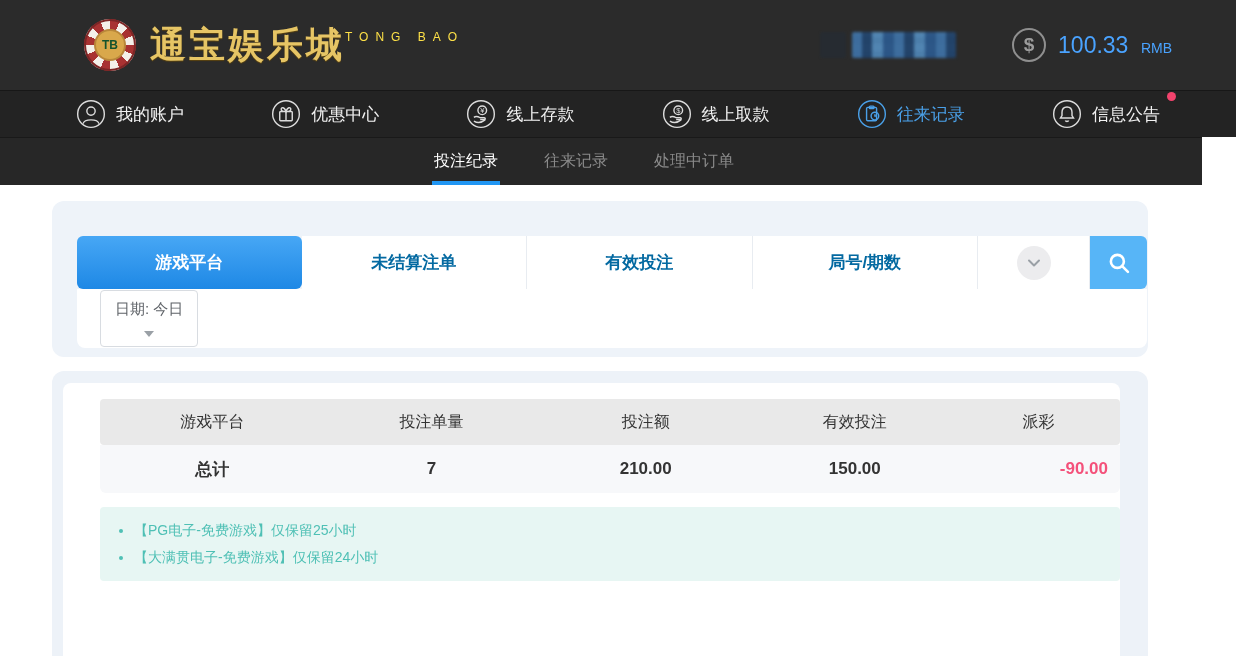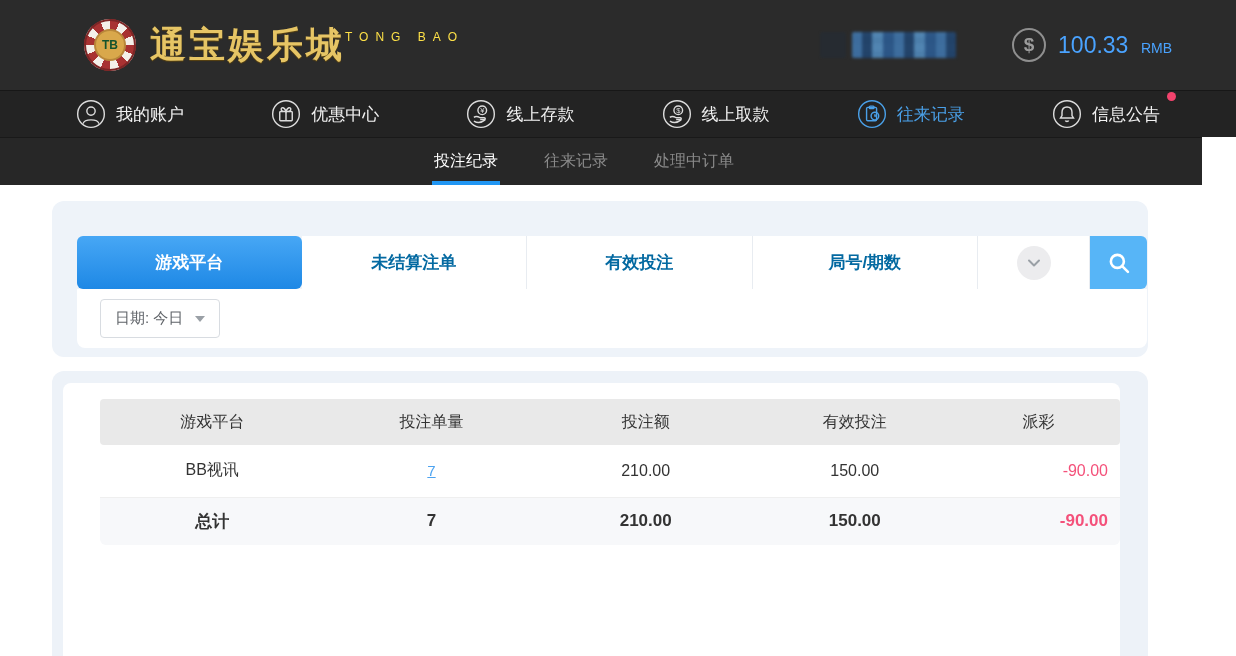--- a/index.html
+++ b/index.html
@@ -76,21 +76,21 @@
     display: flex; align-items: center; justify-content: center; }
   .chevron-circle svg { width: 16px; height: 16px; color: #9aa0a6; }
   .search-btn { width: 57px; background: var(--search-button, #57b5f7); border: none;
     border-radius: 0 6px 6px 0; display: flex; align-items: center; justify-content: center;
     cursor: pointer; }
   .search-btn svg { width: 26px; height: 26px; color: #fff; }
   .date-row { background: #fff; height: 59px; border-radius: 0 0 8px 8px;
     display: flex; align-items: center; padding-left: 23px; }
   .date-box { display: inline-flex; align-items: center; gap: 12px; border: 1px solid #d8dce1;
     border-radius: 4px; padding: 9px 14px; color: #5f6368; font-size: 15px; background: #fff;
-    cursor: pointer; }
+    cursor: pointer; flex-direction: column; }
   .caret-down { width: 0; height: 0; border-left: 5px solid transparent;
     border-right: 5px solid transparent; border-top: 6px solid #9aa0a6; }
 
   .panel-report { margin-top: 14px; background: #edf2f8; border-radius: 12px; height: 400px;
     padding: 12px 28px 0 11px; }
   .report-inner { background: #fff; border-radius: 8px; min-height: 376px;
     padding: 16px 0 20px 37px; }
   table { width: 100%; border-collapse: collapse; color: #333; }
   th { background: #e9e9e9; height: 46px; font-weight: normal; font-size: 16px;
     text-align: center; }
@@ -259,33 +259,32 @@
         <thead>
           <tr>
             <th>游戏平台</th>
             <th>投注单量</th>
             <th>投注额</th>
             <th>有效投注</th>
             <th>派彩</th>
           </tr>
         </thead>
         <tbody>
-          <tr>
-            <td>BB视讯</td>
-            <td><a class="count-link">7</a></td>
-            <td>210.00</td>
-            <td>150.00</td>
-            <td class="neg">-90.00</td>
-          </tr>
           <tr class="total-row">
             <td>总计</td>
             <td>7</td>
             <td>210.00</td>
             <td>150.00</td>
             <td class="neg">-90.00</td>
           </tr>
         </tbody>
       </table>
 
+      <div class="notes">
+        <ul>
+          <li>【PG电子-免费游戏】仅保留25小时</li>
+          <li>【大满贯电子-免费游戏】仅保留24小时</li>
+        </ul>
+      </div>
     </div>
   </div>
 
 </div>
 
 </body></html>

